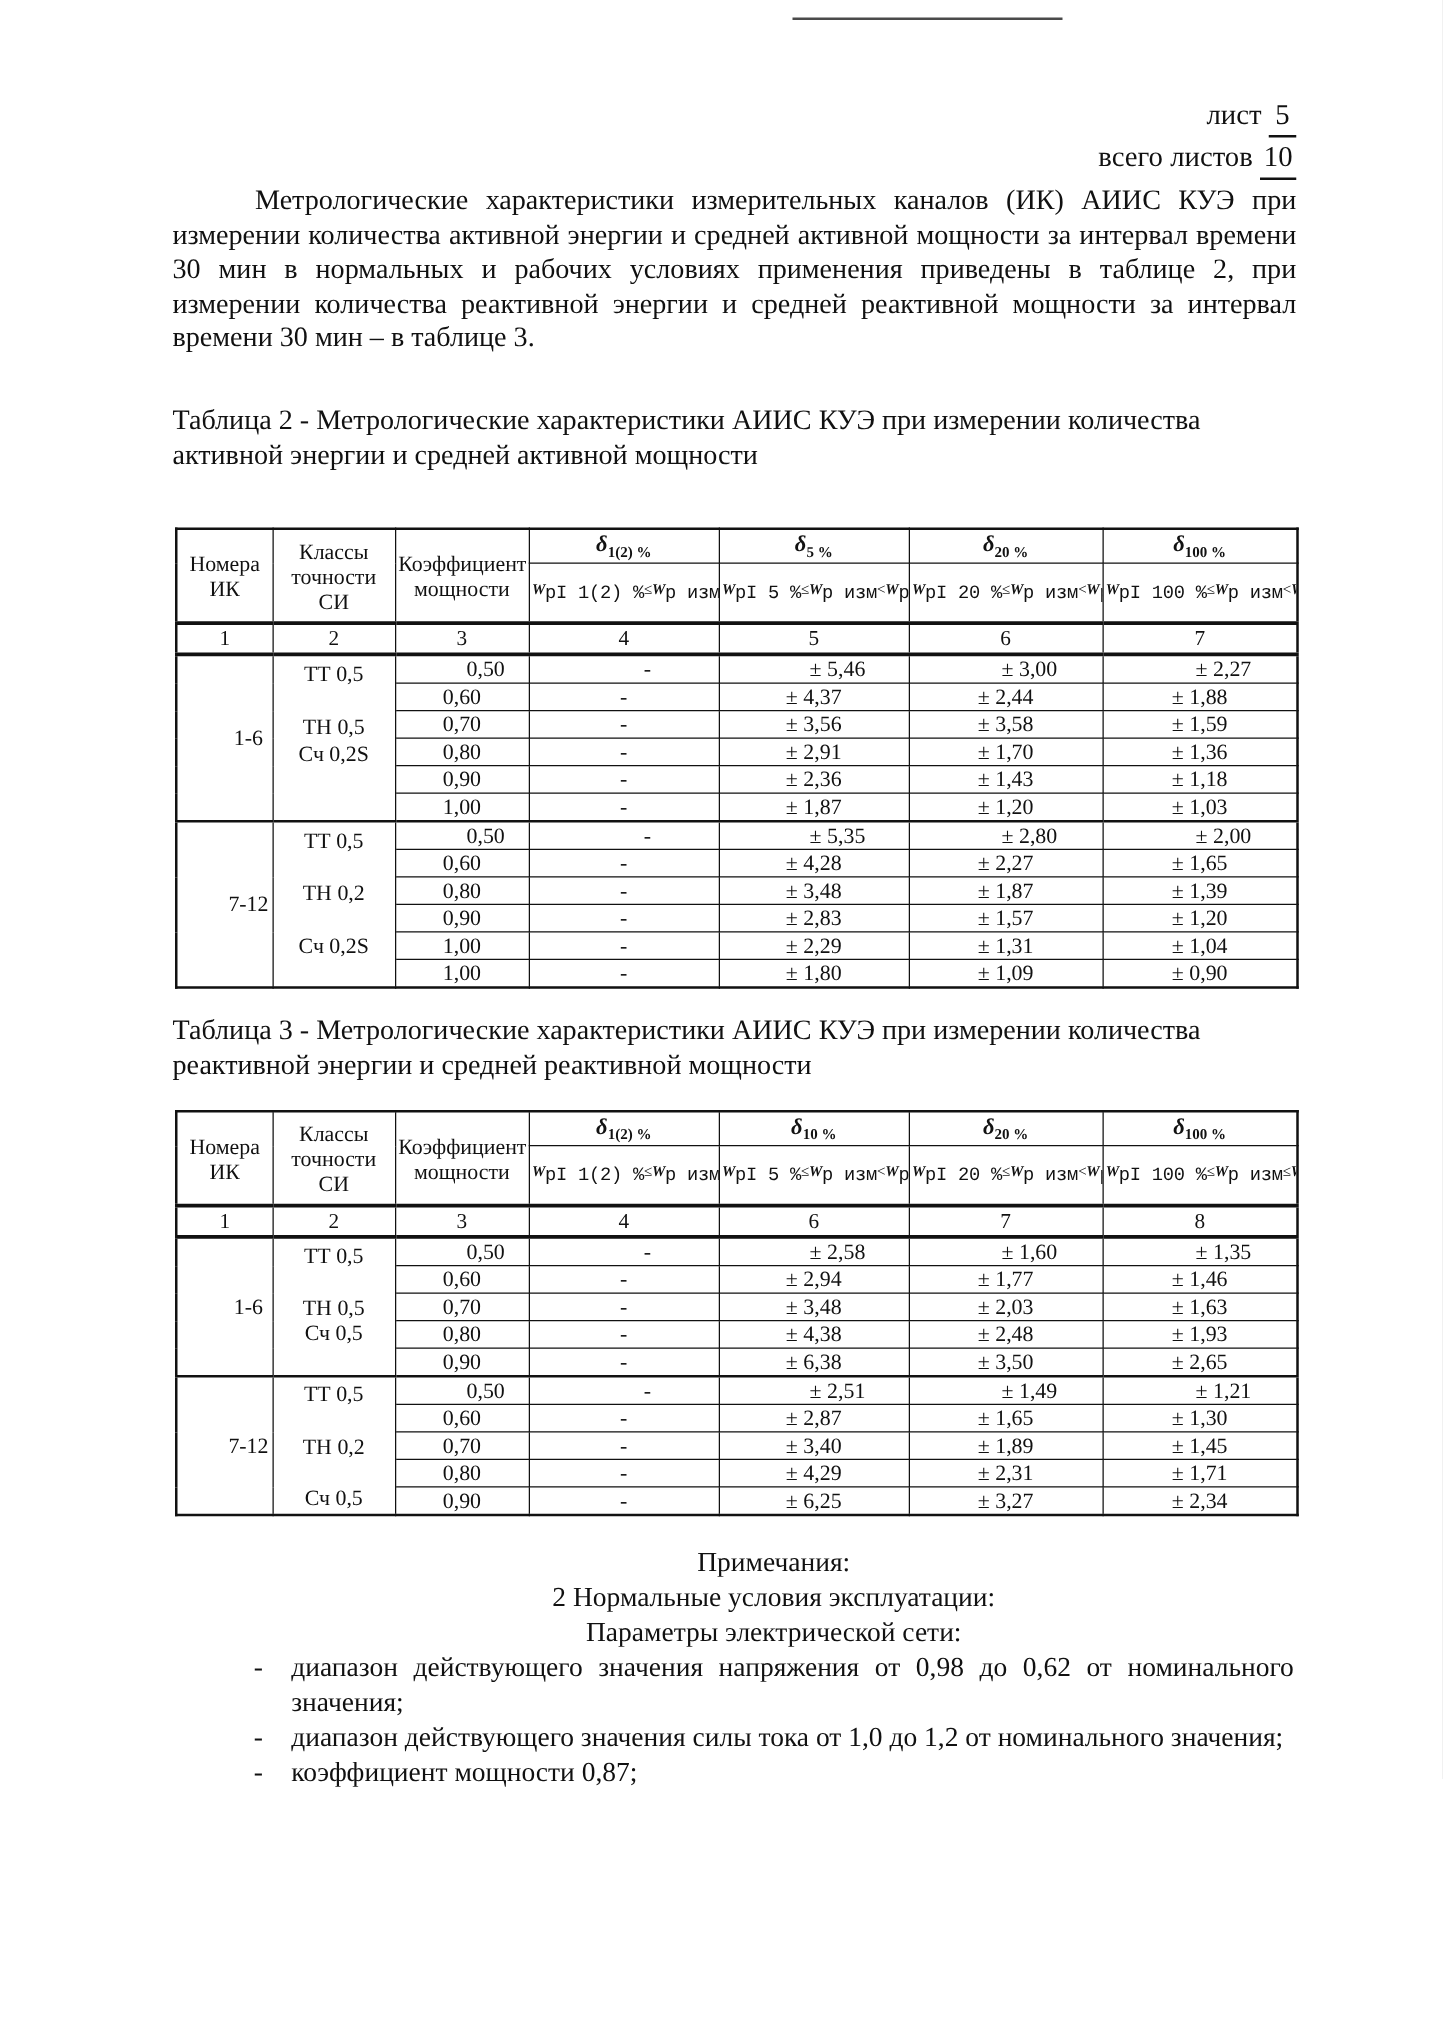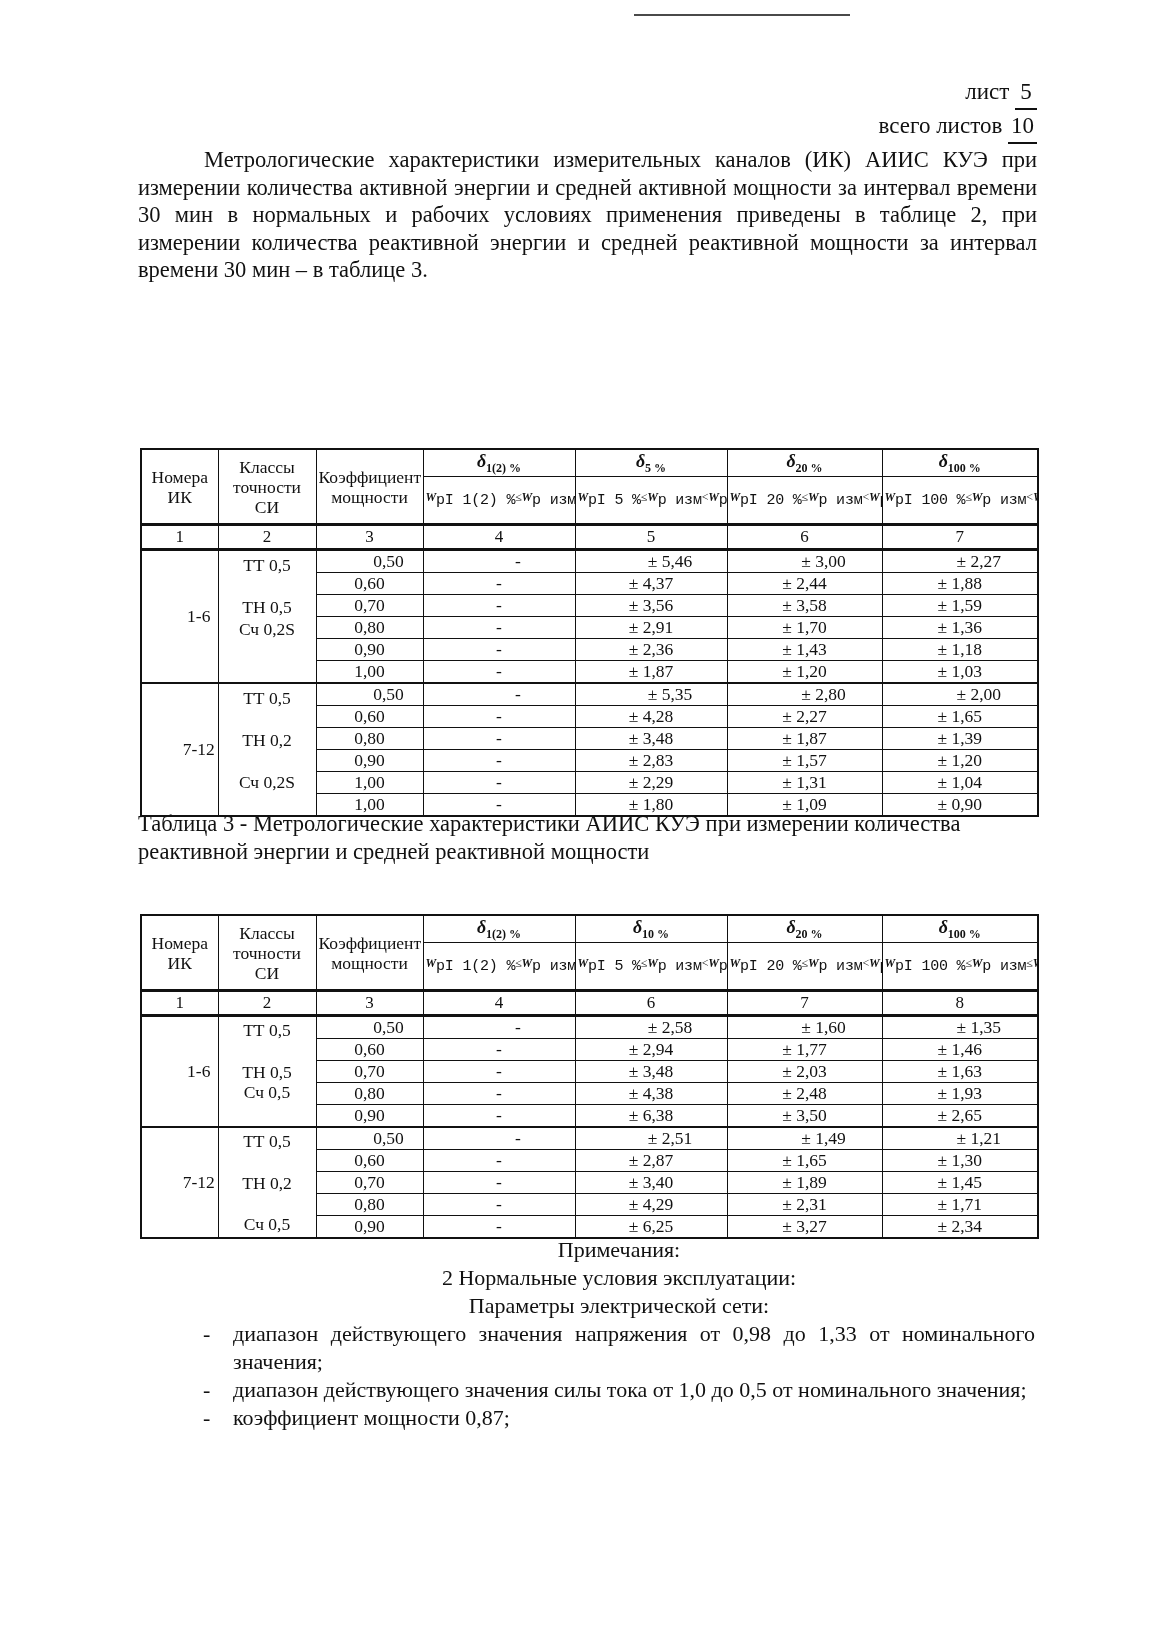--- a/index.html
+++ b/index.html
@@ -21,21 +21,21 @@
 
   table.mtable{position:absolute;left:140px;width:897px;border-collapse:collapse;table-layout:fixed;
                font-family:"Liberation Serif","DejaVu Serif",serif;}
   .tbl-2{top:422px;}
   .tbl-3{top:888px;}
   col.c1{width:77px;}col.c2{width:98px;}col.c3{width:107px;}
   col.c4{width:152px;}col.c5{width:152px;}col.c6{width:155px;}col.c7{width:156px;}
 
   table.mtable th,table.mtable td{border:1.5px solid #111;text-align:center;vertical-align:middle;
                                   padding:0 2px;overflow:hidden;}
-  table.mtable{border:2.5px solid #111;margin-top:26px;}
+  table.mtable{border:2.5px solid #111;}
   th.static{font-weight:normal;font-size:17.5px;line-height:20px;}
   th.delta{font-weight:bold;font-size:18px;height:26px;border-bottom:1.5px solid #111;}
   th.delta sub{font-size:12px;font-weight:bold;}
   th.range{font-weight:normal;font-size:12px;height:46px;white-space:nowrap;letter-spacing:-0.2px;}
   th.range sub{font-size:15px;font-family:Liberation Mono, monospace;}
   .wvar{font-style:italic;font-weight:bold;}
   tr.colnums th{font-weight:normal;font-size:17px;height:22px;
                 border-top:3px solid #111;border-bottom:3px solid #111;}
   td.val-cell{font-size:17.5px;height:21px;}
   td.ik-cell{font-size:17.5px;}
@@ -66,20 +66,21 @@
       <span class="unum">5</span>
     </div>
     <div class="hdr-line">
       <span>всего листов</span>
       <span class="unum">10</span>
     </div>
   </div>
 
   <div class="intro">Метрологические характеристики измерительных каналов (ИК) АИИС КУЭ при измерении количества активной энергии и средней активной мощности за интервал времени 30 мин в нормальных и рабочих условиях применения приведены в таблице 2, при измерении количества реактивной энергии и средней реактивной мощности за интервал времени 30 мин – в таблице 3.</div>
 
+  <div class="tbl-caption cap-2">Таблица 2 - Метрологические характеристики АИИС КУЭ при измерении количества активной энергии и средней активной мощности</div>
 
   <table class="mtable tbl-2">
     <colgroup>
       <col class="c1">
         <col class="c2">
         <col class="c3">
         <col class="c4">
         <col class="c5">
         <col class="c6">
         <col class="c7">
@@ -333,25 +334,25 @@
         </tr>
       </tbody>
   </table>
 
   <div class="notes">
     <div class="note-line">Примечания:</div>
     <div class="note-line">2 Нормальные условия эксплуатации:</div>
     <div class="note-line">Параметры электрической сети:</div>
     <div class="bullet">
       <span class="dash">-</span>
-      <span class="btxt">диапазон действующего значения напряжения от 0,98 до 1,33 от номинального значения;</span>
+      <span class="btxt">диапазон действующего значения напряжения от 0,98 до 0,62 от номинального значения;</span>
     </div>
     <div class="bullet">
       <span class="dash">-</span>
-      <span class="btxt">диапазон действующего значения силы тока от 1,0 до 0,5 от номинального значения;</span>
+      <span class="btxt">диапазон действующего значения силы тока от 1,0 до 1,2 от номинального значения;</span>
     </div>
     <div class="bullet">
       <span class="dash">-</span>
       <span class="btxt">коэффициент мощности 0,87;</span>
     </div>
   </div>
 
 </div>
 
 </body></html>

